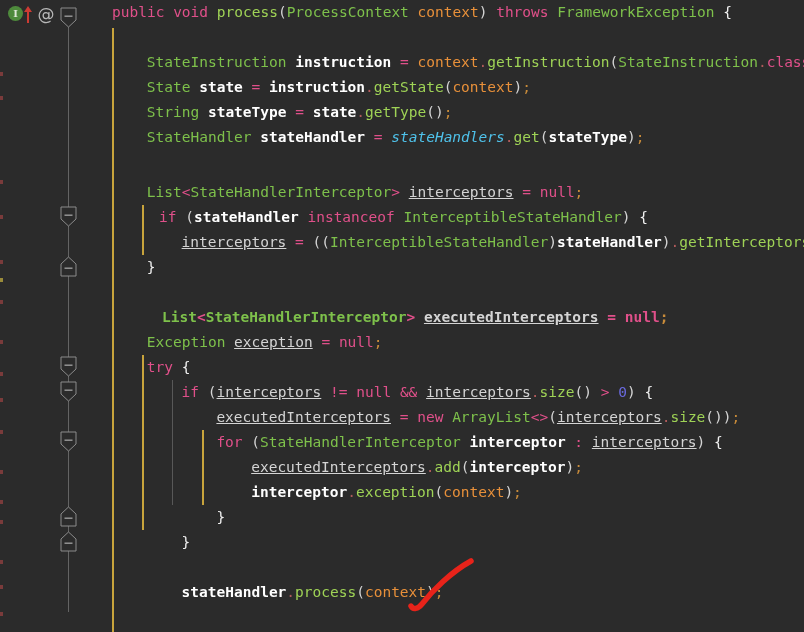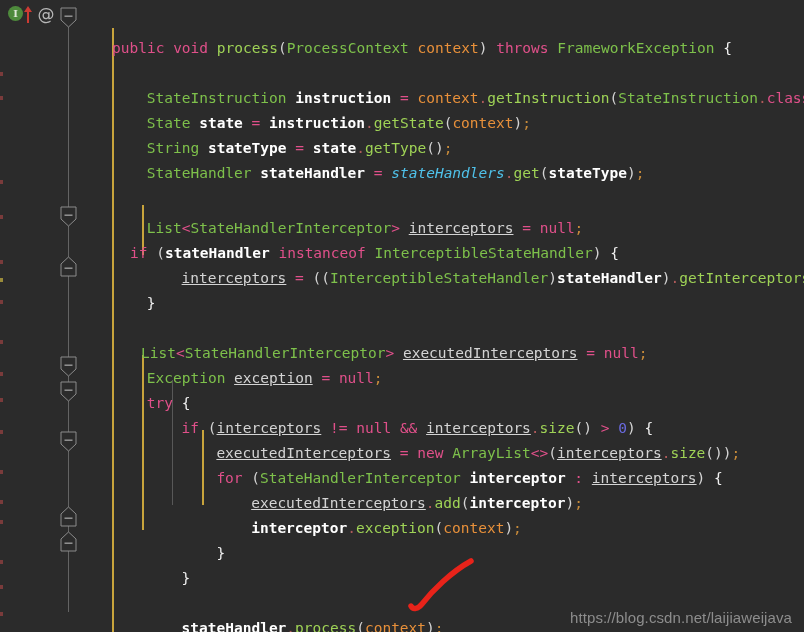--- a/index.html
+++ b/index.html
@@ -97,21 +97,20 @@
     font-family: "DejaVu Sans Mono", monospace;
     font-size: 14.5px;
   }
   .line {
     position: absolute;
     left: 0;
     height: 25px;
     line-height: 25px;
     white-space: pre;
     color: #a9b7c6;
-    margin-top: 36px;
   }
 
   
   .guide {
     position: absolute;
     width: 1px;
     background: #585858;
   }
   .guide.active {
     background: #c8a43c;
@@ -247,38 +246,37 @@
     <div id="lines">
         <div class="line" style="top: 0px; left: 4px;"><span class="k">public</span><span class="pn"> </span><span class="k">void</span><span class="pn"> </span><span class="fn">process</span><span class="pn">(</span><span class="ty">ProcessContext</span><span class="pn"> </span><span class="par">context</span><span class="pn">)</span><span class="pn"> </span><span class="k">throws</span><span class="pn"> </span><span class="ty">FrameworkException</span><span class="pn"> </span><span class="brace">{</span></div>
         <div class="line" style="top: 25px; left: 4px;"></div>
         <div class="line" style="top: 50px; left: 38.8px;"><span class="ty">StateInstruction</span><span class="pn"> </span><span class="var">instruction</span><span class="pn"> </span><span class="op">=</span><span class="pn"> </span><span class="par">context</span><span class="dot">.</span><span class="fn">getInstruction</span><span class="pn">(</span><span class="ty">StateInstruction</span><span class="dot">.</span><span class="k">class</span></div>
         <div class="line" style="top: 75px; left: 38.8px;"><span class="ty">State</span><span class="pn"> </span><span class="var">state</span><span class="pn"> </span><span class="op">=</span><span class="pn"> </span><span class="var">instruction</span><span class="dot">.</span><span class="fn">getState</span><span class="pn">(</span><span class="par">context</span><span class="pn">)</span><span class="sc">;</span></div>
         <div class="line" style="top: 100px; left: 38.8px;"><span class="ty">String</span><span class="pn"> </span><span class="var">stateType</span><span class="pn"> </span><span class="op">=</span><span class="pn"> </span><span class="var">state</span><span class="dot">.</span><span class="fn">getType</span><span class="pn">()</span><span class="sc">;</span></div>
         <div class="line" style="top: 125px; left: 38.8px;"><span class="ty">StateHandler</span><span class="pn"> </span><span class="var">stateHandler</span><span class="pn"> </span><span class="op">=</span><span class="pn"> </span><span class="fld">stateHandlers</span><span class="dot">.</span><span class="fn">get</span><span class="pn">(</span><span class="var">stateType</span><span class="pn">)</span><span class="sc">;</span></div>
         <div class="line" style="top: 150px; left: 4px;"></div>
         <div class="line" style="top: 175px; left: 4px;"></div>
         <div class="line" style="top: 180px; left: 38.8px;"><span class="ty">List</span><span class="op">&lt;</span><span class="ty">StateHandlerInterceptor</span><span class="op">&gt;</span><span class="pn"> </span><span class="uvarn">interceptors</span><span class="pn"> </span><span class="op">=</span><span class="pn"> </span><span class="k">null</span><span class="sc">;</span></div>
-        <div class="line" style="top: 205px; left: 22px;"><span class="k">if</span><span class="pn"> </span><span class="pn">(</span><span class="var">stateHandler</span><span class="pn"> </span><span class="k">instanceof</span><span class="pn"> </span><span class="ty">InterceptibleStateHandler</span><span class="pn">)</span><span class="pn"> </span><span class="brace">{</span></div>
+        <div class="line" style="top: 205px; left: 51px;"><span class="k">if</span><span class="pn"> </span><span class="pn">(</span><span class="var">stateHandler</span><span class="pn"> </span><span class="k">instanceof</span><span class="pn"> </span><span class="ty">InterceptibleStateHandler</span><span class="pn">)</span><span class="pn"> </span><span class="brace">{</span></div>
         <div class="line" style="top: 230px; left: 73.6px;"><span class="uvarn">interceptors</span><span class="pn"> </span><span class="op">=</span><span class="pn"> </span><span class="pn">((</span><span class="ty">InterceptibleStateHandler</span><span class="pn">)</span><span class="var">stateHandler</span><span class="pn">)</span><span class="dot">.</span><span class="fn">getInterceptors</span></div>
         <div class="line" style="top: 255px; left: 38.8px;"><span class="brace">}</span></div>
         <div class="line" style="top: 280px; left: 4px;"></div>
-        <div class="line" style="top: 305px; left: 33px;"><span class="ty">List</span><span class="op">&lt;</span><span class="ty">StateHandlerInterceptor</span><span class="op">&gt;</span><span class="pn"> </span><span class="uvarn">executedInterceptors</span><span class="pn"> </span><span class="op">=</span><span class="pn"> </span><span class="k">null</span><span class="sc">;</span></div>
+        <div class="line" style="top: 305px; left: 54px; font-weight: bold;"><span class="ty">List</span><span class="op">&lt;</span><span class="ty">StateHandlerInterceptor</span><span class="op">&gt;</span><span class="pn"> </span><span class="uvarn">executedInterceptors</span><span class="pn"> </span><span class="op">=</span><span class="pn"> </span><span class="k">null</span><span class="sc">;</span></div>
         <div class="line" style="top: 330px; left: 38.8px;"><span class="ty">Exception</span><span class="pn"> </span><span class="uvarn">exception</span><span class="pn"> </span><span class="op">=</span><span class="pn"> </span><span class="k">null</span><span class="sc">;</span></div>
         <div class="line" style="top: 355px; left: 38.8px;"><span class="k">try</span><span class="pn"> </span><span class="brace">{</span></div>
         <div class="line" style="top: 380px; left: 73.6px;"><span class="k">if</span><span class="pn"> </span><span class="pn">(</span><span class="uvarn">interceptors</span><span class="pn"> </span><span class="op">!=</span><span class="pn"> </span><span class="k">null</span><span class="pn"> </span><span class="op">&amp;&amp;</span><span class="pn"> </span><span class="uvarn">interceptors</span><span class="dot">.</span><span class="fn">size</span><span class="pn">()</span><span class="pn"> </span><span class="op">&gt;</span><span class="pn"> </span><span class="num">0</span><span class="pn">)</span><span class="pn"> </span><span class="brace">{</span></div>
         <div class="line" style="top: 405px; left: 108.4px;"><span class="uvarn">executedInterceptors</span><span class="pn"> </span><span class="op">=</span><span class="pn"> </span><span class="k">new</span><span class="pn"> </span><span class="ty">ArrayList</span><span class="op">&lt;&gt;</span><span class="pn">(</span><span class="uvarn">interceptors</span><span class="dot">.</span><span class="fn">size</span><span class="pn">())</span><span class="sc">;</span></div>
         <div class="line" style="top: 430px; left: 108.4px;"><span class="k">for</span><span class="pn"> </span><span class="pn">(</span><span class="ty">StateHandlerInterceptor</span><span class="pn"> </span><span class="var">interceptor</span><span class="pn"> </span><span class="op">:</span><span class="pn"> </span><span class="uvarn">interceptors</span><span class="pn">)</span><span class="pn"> </span><span class="brace">{</span></div>
         <div class="line" style="top: 455px; left: 143.2px;"><span class="uvarn">executedInterceptors</span><span class="dot">.</span><span class="fn">add</span><span class="pn">(</span><span class="var">interceptor</span><span class="pn">)</span><span class="sc">;</span></div>
         <div class="line" style="top: 480px; left: 143.2px;"><span class="var">interceptor</span><span class="dot">.</span><span class="fn">exception</span><span class="pn">(</span><span class="par">context</span><span class="pn">)</span><span class="sc">;</span></div>
         <div class="line" style="top: 505px; left: 108.4px;"><span class="brace">}</span></div>
         <div class="line" style="top: 530px; left: 73.6px;"><span class="brace">}</span></div>
         <div class="line" style="top: 555px; left: 4px;"></div>
         <div class="line" style="top: 580px; left: 73.6px;"><span class="var">stateHandler</span><span class="dot">.</span><span class="fn">process</span><span class="pn">(</span><span class="par">context</span><span class="pn">)</span><span class="sc">;</span></div>
       </div>
   </div>
 
   <svg class="annotation" style="left:405px; top:558px;" width="80" height="56" viewBox="0 0 80 56">
     <path d="M6 48 C 8 52, 13 51, 17 46 C 27 33, 46 14, 66 3" stroke="#e8231a" stroke-width="5.5" fill="none" stroke-linecap="round" stroke-linejoin="round"></path>
   </svg>
 
-  <div class="watermark">https://blog.csdn.net/laijiaweijava</div>
 
 </div>
 
 </body></html>

